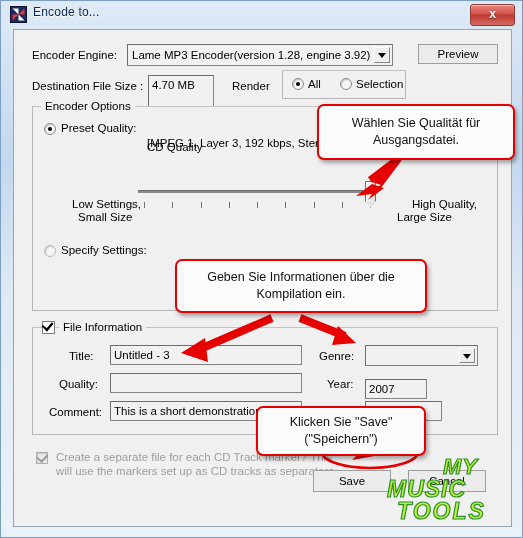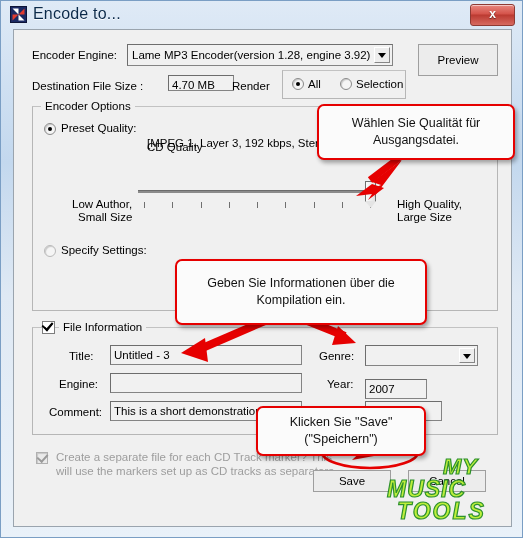--- a/index.html
+++ b/index.html
@@ -19,21 +19,21 @@
   }
   .titlebar{
     position:absolute;left:0;top:0;width:521px;height:26px;
   }
   .title-icon{
     position:absolute;left:9px;top:5px;width:17px;height:17px;
     background:#1b2a63;border:1px solid #0d1437;box-sizing:border-box;
   }
   .title-text{
     position:absolute;left:32px;top:4px;
-    font-size:16px;color:#0b2a4a;letter-spacing:.2px;
+    font-size:12px;color:#0b2a4a;letter-spacing:.2px;
     text-shadow:0 1px 0 rgba(255,255,255,.85);
     white-space:nowrap;
   }
   .close-btn{
     position:absolute;right:7px;top:3px;width:43px;height:20px;
     border:1px solid #8e3a33;border-radius:3px;
     background:linear-gradient(180deg,#e8877f 0%, #d4534a 45%, #bb3a31 50%, #d66a60 100%);
     box-shadow:inset 0 1px 0 rgba(255,255,255,.55);
     cursor:pointer;
   }
@@ -175,78 +175,78 @@
       </div>
     </div>
 
     <div class="client">
 
       <div class="lbl" style="left:18px;top:19px;">Encoder Engine:</div>
       <div class="combo" style="left:113px;top:14px;width:266px;height:22px;">
         <span>Lame MP3 Encoder(version 1.28, engine 3.92)</span>
         <span class="arrow"></span>
       </div>
-      <div class="btn" style="left:404px;top:14px;width:80px;height:32px;">
+      <div class="btn" style="left:404px;top:14px;width:80px;height:20px;">
         <span>Preview</span>
       </div>
 
       <div class="lbl" style="left:18px;top:50px;">Destination File Size :</div>
-      <div class="field" style="left:134px;top:45px;width:66px;height:16px;margin-left:20px;">4.70 MB</div>
+      <div class="field" style="left:134px;top:45px;width:66px;height:32px;">4.70 MB</div>
 
       <div class="lbl" style="left:218px;top:50px;">Render</div>
       <div class="group" style="left:268px;top:40px;width:124px;height:29px;"></div>
       <div class="radio on" style="left:278px;top:48px;"></div>
       <div class="lbl" style="left:294px;top:48px;">All</div>
       <div class="radio" style="left:326px;top:48px;"></div>
       <div class="lbl" style="left:342px;top:48px;text-align:center;">Selection</div>
 
       <div class="group" style="left:18px;top:76px;width:466px;height:205px;"></div>
       <div class="group-title" style="left:27px;top:70px;">Encoder Options</div>
 
       <div class="radio on" style="left:30px;top:93px;"></div>
       <div class="lbl" style="left:47px;top:92px;">Preset Quality:</div>
       <div class="lbl" style="left:133px;top:80px;margin-top:31px;">CD Quality</div>
       <div class="lbl" style="left:133px;top:107px;">[MPEG 1, Layer 3, 192 kbps, Stereo]</div>
 
-      <div class="lbl" style="left:58px;top:168px;">Low Author,</div>
+      <div class="lbl" style="left:58px;top:168px;">Low Settings,</div>
       <div class="lbl" style="left:64px;top:181px;">Small Size</div>
 
       <div class="slider-track" style="left:124px;top:160px;width:238px;"></div>
       <div class="slider-ticks" id="slider-ticks" style="left:124px;top:172px;width:238px;">
           <i style="left: 6px;"></i>
           <i style="left: 34px;"></i>
           <i style="left: 63px;"></i>
           <i style="left: 91px;"></i>
           <i style="left: 119px;"></i>
           <i style="left: 147px;"></i>
           <i style="left: 176px;"></i>
           <i style="left: 204px;"></i>
           <i style="left: 232px;"></i>
         </div>
       <div class="slider-thumb" id="slider-thumb" style="left: 351px; top: 151px;"></div>
 
-      <div class="lbl" style="left:383px;top:168px;">High Quality,</div>
+      <div class="lbl" style="left:398px;top:168px;">High Quality,</div>
       <div class="lbl" style="left:383px;top:181px;">Large Size</div>
 
       <div class="radio dim" style="left:30px;top:215px;"></div>
       <div class="lbl" style="left:47px;top:214px;">Specify Settings:</div>
 
       <div class="group" style="left:18px;top:297px;width:466px;height:108px;"></div>
       <div class="check on" style="left:28px;top:291px;background:#f0f0f0;border:none;">
         <svg width="13" height="13" viewBox="0 0 13 13" style="position:absolute;left:0;top:0;">
           <rect x="0.5" y="0.5" width="12" height="12" fill="#ffffff" stroke="#7d7d7d"></rect>
           <path d="M2.5 6.5 L5 9.5 L10 3" stroke="#000" stroke-width="1.7" fill="none"></path>
         </svg>
       </div>
       <div class="group-title" style="left:45px;top:291px;">File Information</div>
 
       <div class="lbl" style="left:55px;top:320px;">Title:</div>
       <div class="field" style="left:96px;top:315px;width:192px;height:20px;">Untitled - 3</div>
 
-      <div class="lbl" style="left:45px;top:348px;">Engine:</div>
+      <div class="lbl" style="left:45px;top:348px;">Quality:</div>
       <div class="field" style="left:96px;top:343px;width:192px;height:20px;"></div>
 
       <div class="lbl" style="left:35px;top:376px;">Comment:</div>
       <div class="field" style="left:96px;top:371px;width:192px;height:20px;">This is a short demonstration of what A</div>
 
       <div class="lbl" style="left:305px;top:320px;">Genre:</div>
       <div class="combo" style="left:351px;top:315px;width:113px;height:21px;">
         <span></span>
         <span class="arrow"></span>
       </div>
@@ -301,17 +301,17 @@
 
     <g>
       <path d="M370 443 L352 460 L374 456 Z" fill="#e60000"></path>
     </g>
 
     <ellipse cx="370" cy="452" rx="48" ry="16" fill="none" stroke="#e60000" stroke-width="2.6"></ellipse>
   </svg>
 
   <div class="callout" style="left:317px;top:104px;width:198px;height:56px;">Wählen Sie Qualität für Ausgangsdatei.</div>
 
-  <div class="callout" style="left:175px;top:259px;width:252px;height:66px;">Geben Sie Informationen über die Kompilation ein.</div>
+  <div class="callout" style="left:175px;top:259px;width:252px;height:54px;">Geben Sie Informationen über die Kompilation ein.</div>
 
   <div class="callout" style="left:256px;top:406px;width:170px;height:50px;">Klicken Sie "Save" ("Speichern")</div>
 
 </div>
 
 </body></html>

